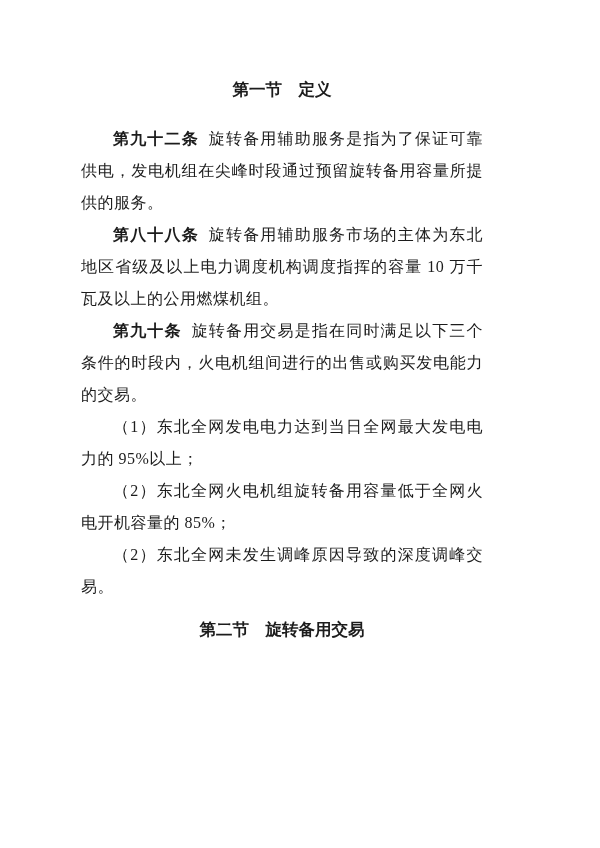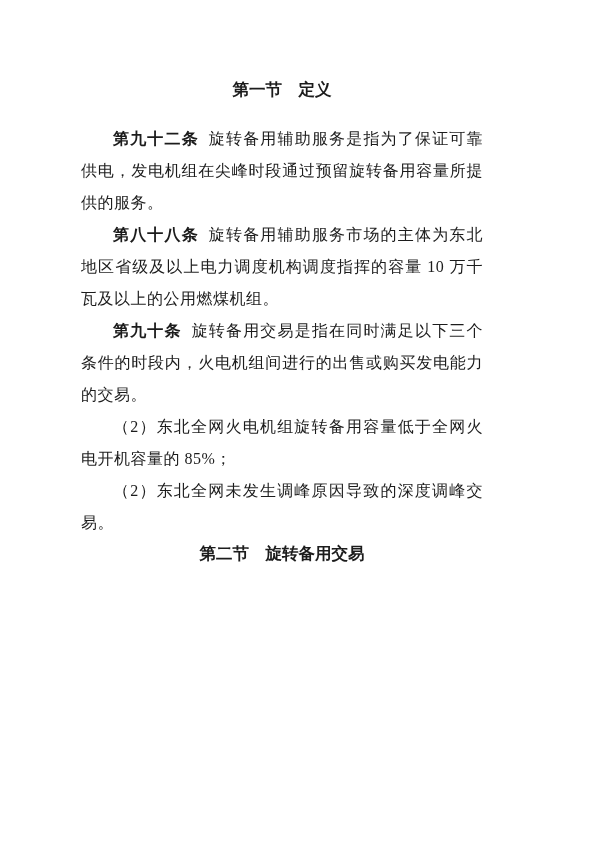--- a/index.html
+++ b/index.html
@@ -20,21 +20,21 @@
     overflow: hidden;
   }
   .sec-heading {
     font-size: 16.5px;
     font-weight: bold;
     text-align: center;
     line-height: 24px;
     margin: 0 0 21px 0;
   }
   .sec-heading.second {
-    margin: 3px 0 19px 0;
+    margin: 15px 0 19px 0;
   }
   .para {
     margin: 0;
     text-indent: 2em;
     text-align: justify;
     line-height: 32px;
     letter-spacing: 0.5px;
   }
   .art-num {
     font-weight: bold;
@@ -57,20 +57,21 @@
 <div class="page">
 
   <h2 class="sec-heading">第一节　定义</h2>
 
   <p class="para"><b class="art-num">第九十二条</b><span>旋转备用辅助服务是指为了保证可靠供电，发电机组在尖峰时段通过预留旋转备用容量所提供的服务。</span></p>
 
   <p class="para"><b class="art-num">第八十八条</b><span>旋转备用辅助服务市场的主体为东北地区省级及以上电力调度机构调度指挥的容量 10 万千瓦及以上的公用燃煤机组。</span></p>
 
   <p class="para"><b class="art-num">第九十条</b><span>旋转备用交易是指在同时满足以下三个条件的时段内，火电机组间进行的出售或购买发电能力的交易。</span></p>
 
+  <p class="para">（1）东北全网发电电力达到当日全网最大发电电力的 95%以上；</p>
 
   <p class="para">（2）东北全网火电机组旋转备用容量低于全网火电开机容量的 85%；</p>
 
   <p class="para">（2）东北全网未发生调峰原因导致的深度调峰交易。</p>
 
   <h2 class="sec-heading second">第二节　旋转备用交易</h2>
 
 
 
 

